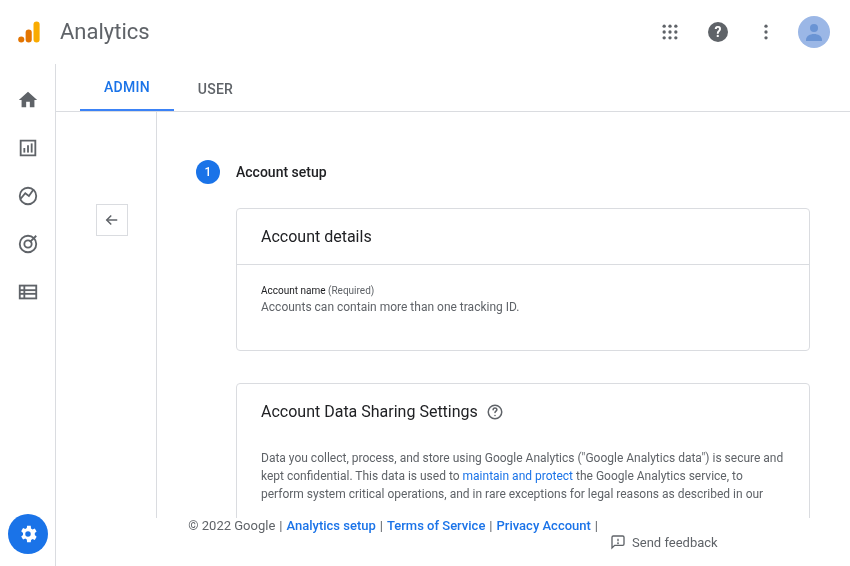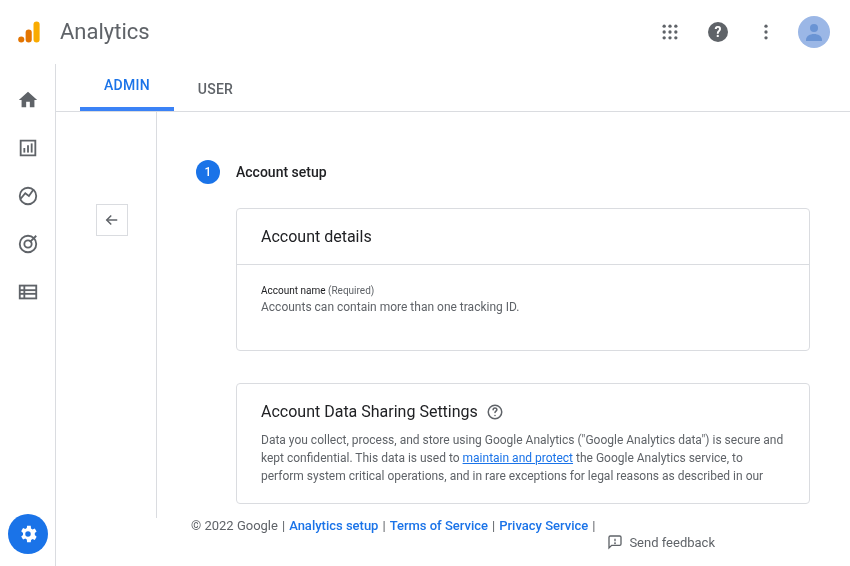--- a/index.html
+++ b/index.html
@@ -105,21 +105,21 @@
   .tab {
     padding: 14px 24px;
     font-size: 14px;
     font-weight: 500;
     color: #5f6368;
     cursor: pointer;
     letter-spacing: 0.25px;
   }
   .tab.active {
     color: #1a73e8;
-    border-bottom: 4px solid #3b82f6;
+    border-bottom: 2px solid #3b82f6;
   }
   .scroll-area {
     flex: 1;
     overflow: auto;
     padding: 0 0 0 40px;
     position: relative;
   }
   .back-btn {
     position: absolute;
     left: 40px;
@@ -207,36 +207,35 @@
     font-size: 13px;
     color: #202124;
     outline: none;
   }
   .card-body2 {
     padding: 18px 24px;
   }
   .card-title2 {
     font-size: 16px;
     color: #202124;
-    margin-bottom: 10px;
+    margin-bottom: 28px;
     display: flex;
     align-items: center;
   }
   .card-title2 .help-sm {
     margin-left: 8px;
     display: inline-flex;
   }
   .body-text {
     font-size: 12px;
     color: #5f6368;
     line-height: 1.5;
   }
   .body-text a {
     color: #1a73e8;
-    text-decoration: underline;
     cursor: pointer;
   }
   .footer {
     height: 48px;
     display: flex;
     justify-content: center;
     font-size: 13px;
     color: #5f6368;
     border-top: 0;
   }
@@ -401,21 +400,21 @@
       </div>
     </div>
 
     <div class="footer">
       <span>© 2022 Google</span>
       <span class="sep">|</span>
       <a>Analytics setup</a>
       <span class="sep">|</span>
       <a>Terms of Service</a>
       <span class="sep">|</span>
-      <a>Privacy Service</a>
+      <a>Privacy Account</a>
       <span class="sep">|</span>
       <span class="feedback">
         <svg width="16" height="16" viewBox="0 0 24 24" fill="none" stroke="#5f6368" stroke-width="2">
             <path d="M21 15a2 2 0 01-2 2H7l-4 4V5a2 2 0 012-2h14a2 2 0 012 2z"></path>
             <line x1="12" y1="7" x2="12" y2="11"></line>
             <circle cx="12" cy="14" r="0.5" fill="#5f6368"></circle>
           </svg>
         <span>Send feedback</span>
       </span>
     </div>

